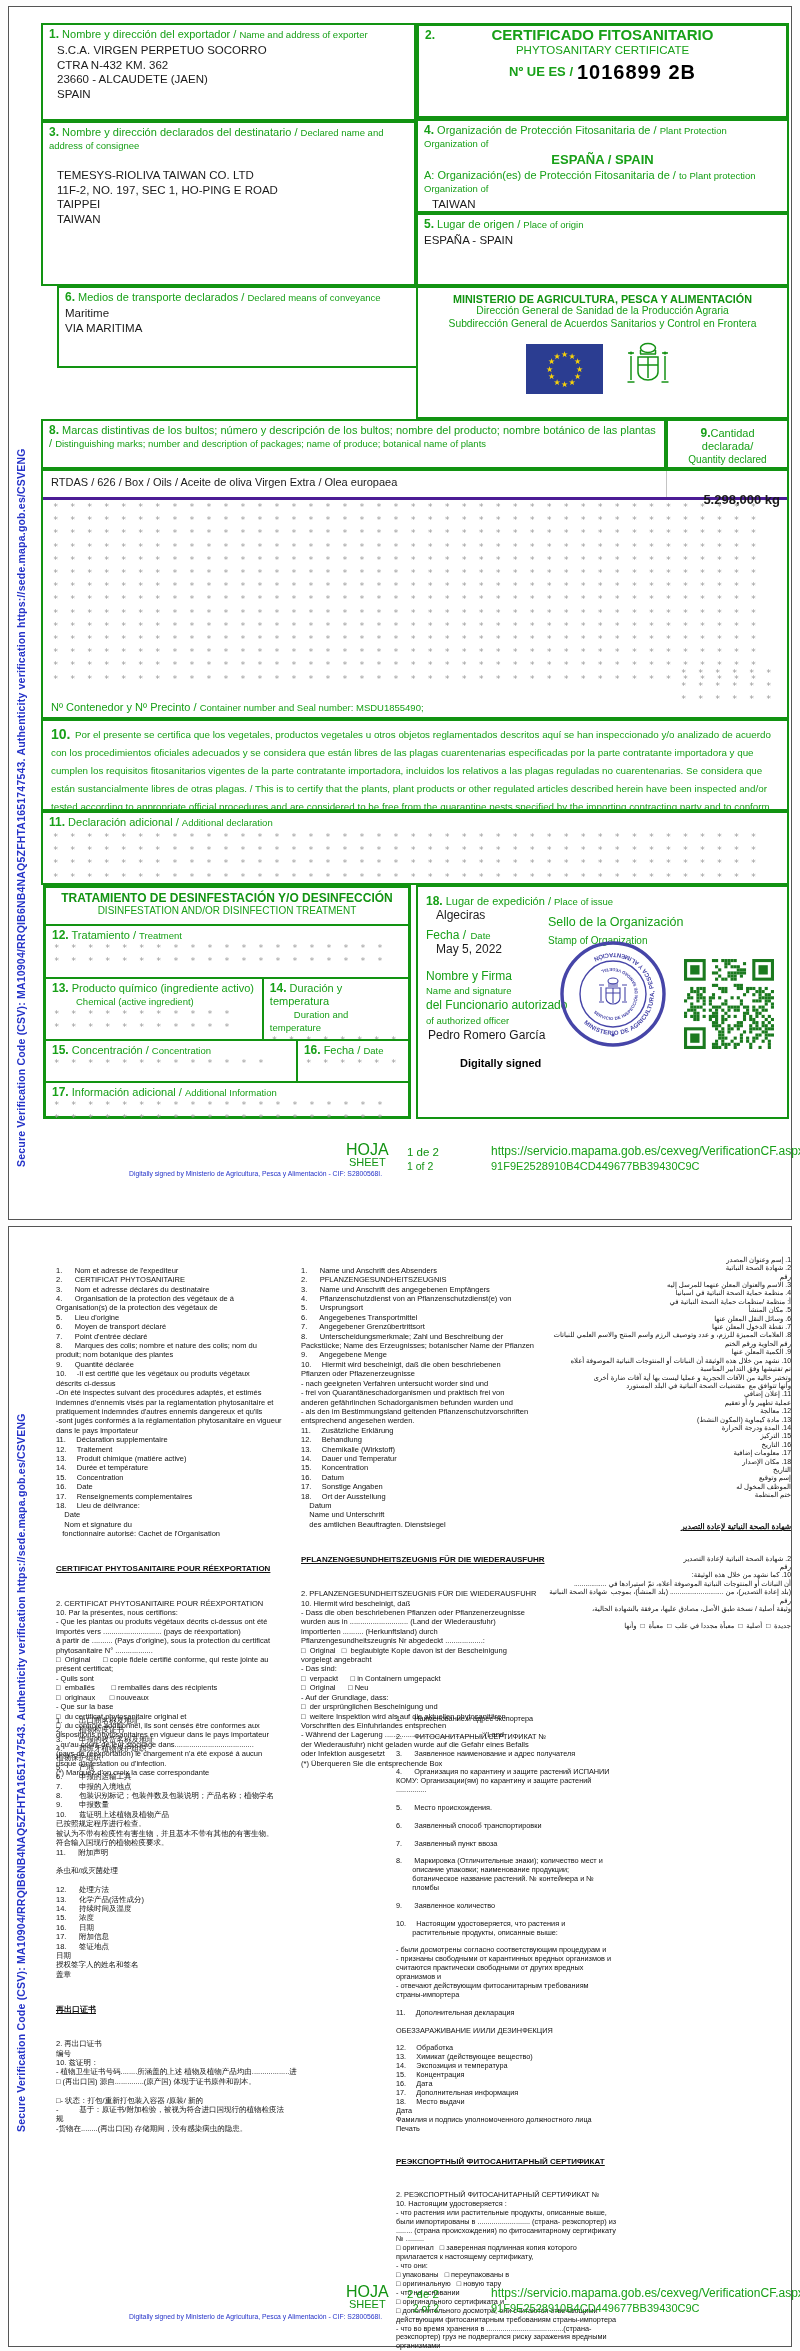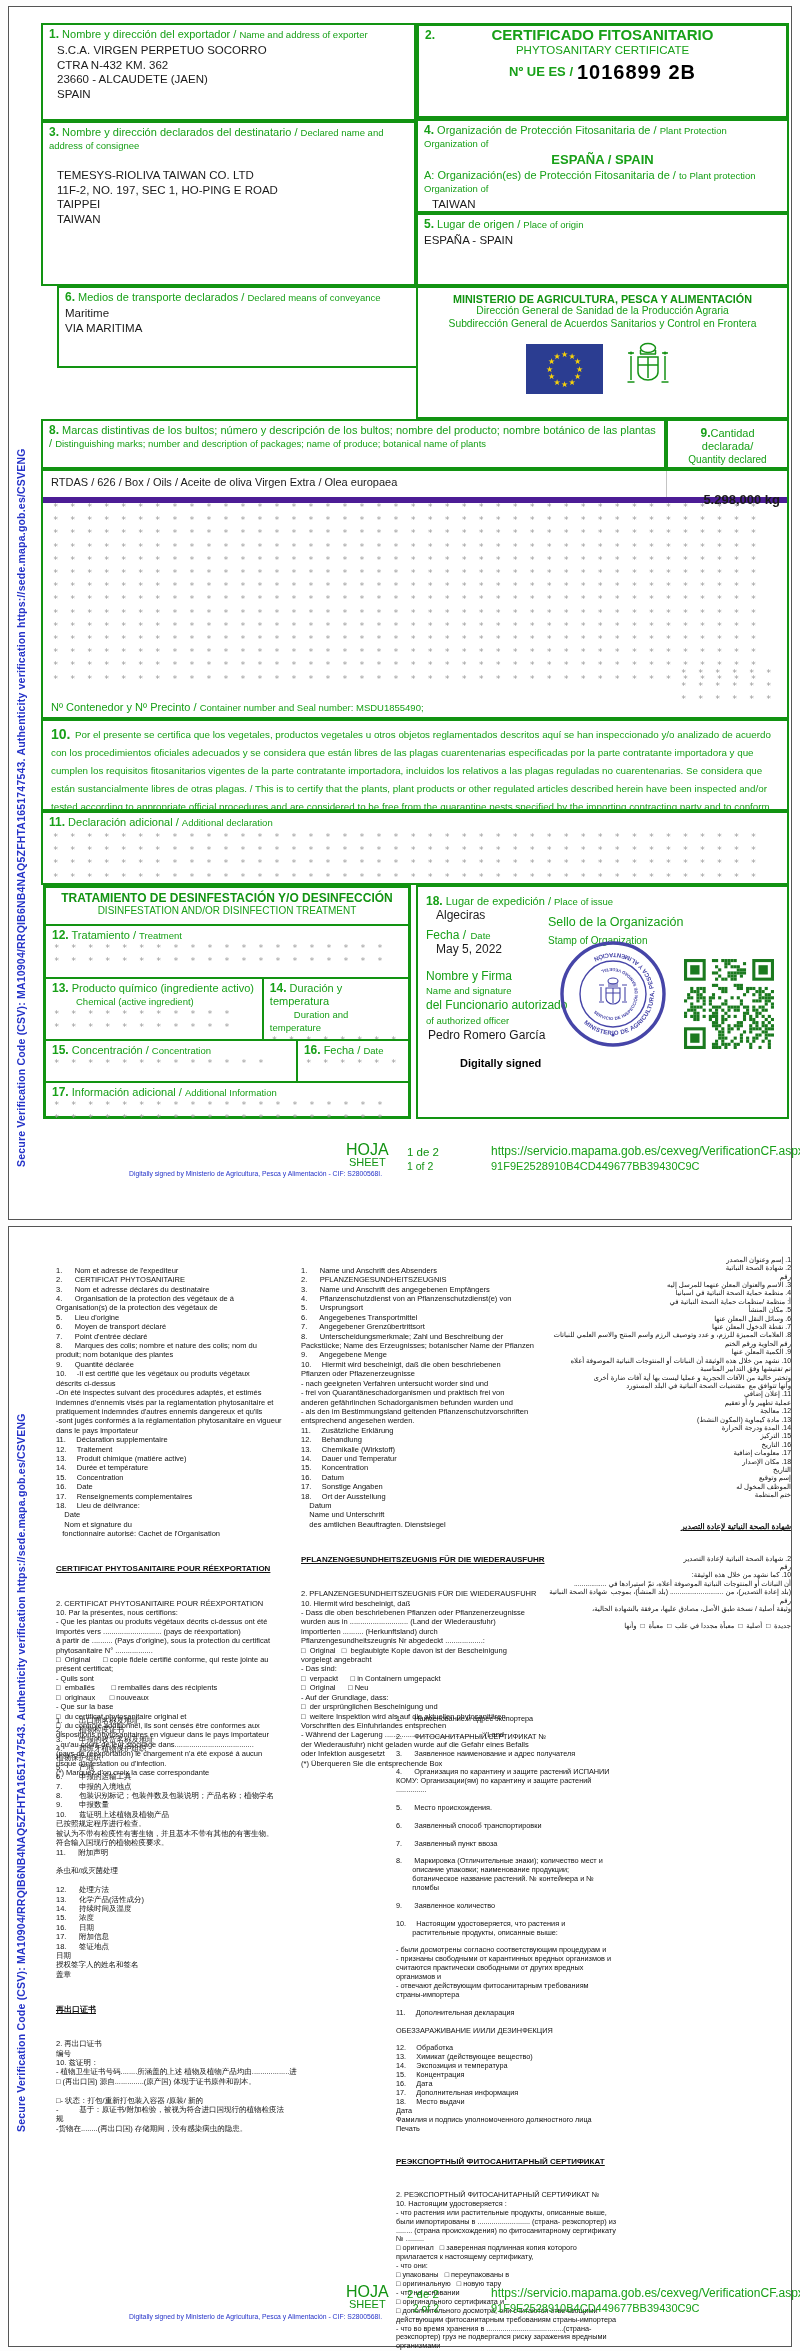--- a/index.html
+++ b/index.html
@@ -38,21 +38,21 @@
   .b7{left:0;top:345px;width:375px;height:51px;}
   .bmin{left:375px;top:263px;width:373px;height:133px;}
   .min1{color:var(--g);font-weight:bold;font-size:10.8px;text-align:center;margin-top:5px;}
   .min2{color:var(--gl);font-size:10.3px;text-align:center;line-height:12.5px;}
   .flag{position:absolute;left:108px;top:56px;}
   .escudo{position:absolute;left:205px;top:53px;}
   .b8h{left:0;top:396px;width:625px;height:50px;}
   .b9h{left:625px;top:396px;width:123px;height:50px;text-align:center;}
   .b9h .lbl{padding-top:6px;}
   .b8b{left:0;top:446px;width:748px;height:250px;overflow:hidden;}
-  .prow{position:absolute;left:0;top:0;width:744px;height:26px;border-bottom:6px solid #4c1d95;}
+  .prow{position:absolute;left:0;top:0;width:744px;height:26px;border-bottom:3px solid #4c1d95;}
   .prod{position:absolute;left:8px;top:5px;color:var(--ink);font-size:11px;}
   .qcell{position:absolute;left:623px;top:0;width:121px;height:26px;border-left:1px solid #c4c4c4;}
   .qty{position:absolute;right:8px;top:21px;color:var(--ink);font-size:13px;font-weight:bold;}
   .stars{white-space:pre;font-family:"DejaVu Sans Mono",monospace;font-size:9px;letter-spacing:11.6px;line-height:13.2px;color:var(--star);}
   .st-main{position:absolute;left:10px;top:30px;}
   .st-mini{position:absolute;right:4px;top:196px;text-align:right;}
   .contline{position:absolute;left:8px;top:230px;color:var(--gl);font-size:11px;}
   .contline .en{font-size:9.5px;}
   .b10{left:0;top:696px;width:748px;height:92px;padding:3px 8px;color:var(--gl);}
   .n10{font-weight:bold;font-size:14px;vertical-align:-1px;}

